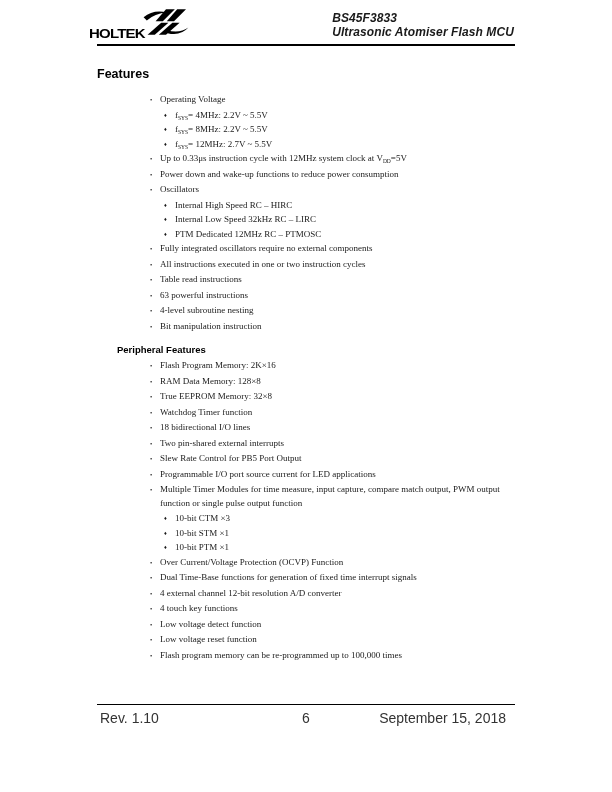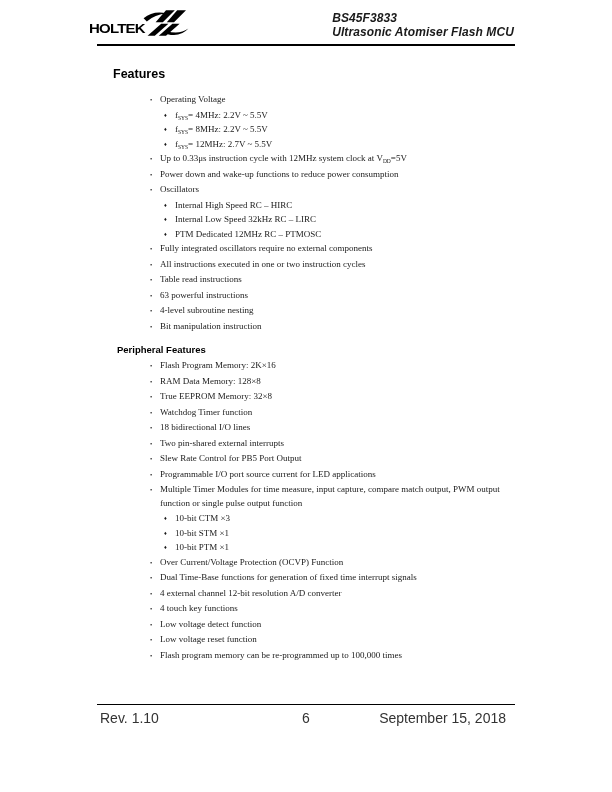--- a/index.html
+++ b/index.html
@@ -9,21 +9,21 @@
     font-family: "Liberation Serif", serif;
     color: #111111;
     position: relative;
     overflow: hidden;
   }
   .page { position: absolute; inset: 0; background: #ffffff; }
 
   
   .header-logo {
     position: absolute; top: 14px; left: 89px;
-    display: flex; align-items: center;
+    display: flex; align-items: flex-end;
     height: 28px;
   }
   .logo-word {
     font-family: "Liberation Sans", sans-serif;
     font-weight: 900; font-size: 15px; letter-spacing: -0.8px;
     color: #000; transform: scaleY(0.82); transform-origin: left center;
   }
   .logo-emblem { margin-left: -3px; margin-top: -6px; }
   .header-titles {
     position: absolute; top: 12px; right: 98px;
@@ -35,21 +35,21 @@
   }
   .rule-top {
     position: absolute; top: 44px; left: 97px; width: 418px;
     height: 2px; background: #000;
   }
 
   
   .features-title {
     position: absolute; top: 67px; left: 97px;
     font-family: "Liberation Sans", sans-serif;
-    font-weight: bold; font-size: 12.5px; color: #000; margin-left: 16px;
+    font-weight: bold; font-size: 12.5px; color: #000;
   }
 
   
   .content { position: absolute; top: 93px; left: 97px; width: 432px; }
   .section-heading {
     font-family: "Liberation Sans", sans-serif;
     font-weight: bold; font-size: 9.5px; color: #000;
     margin: 0 0 3px 20px; line-height: 12px;
   }
   .section-heading.second { margin-top: 11px; }

